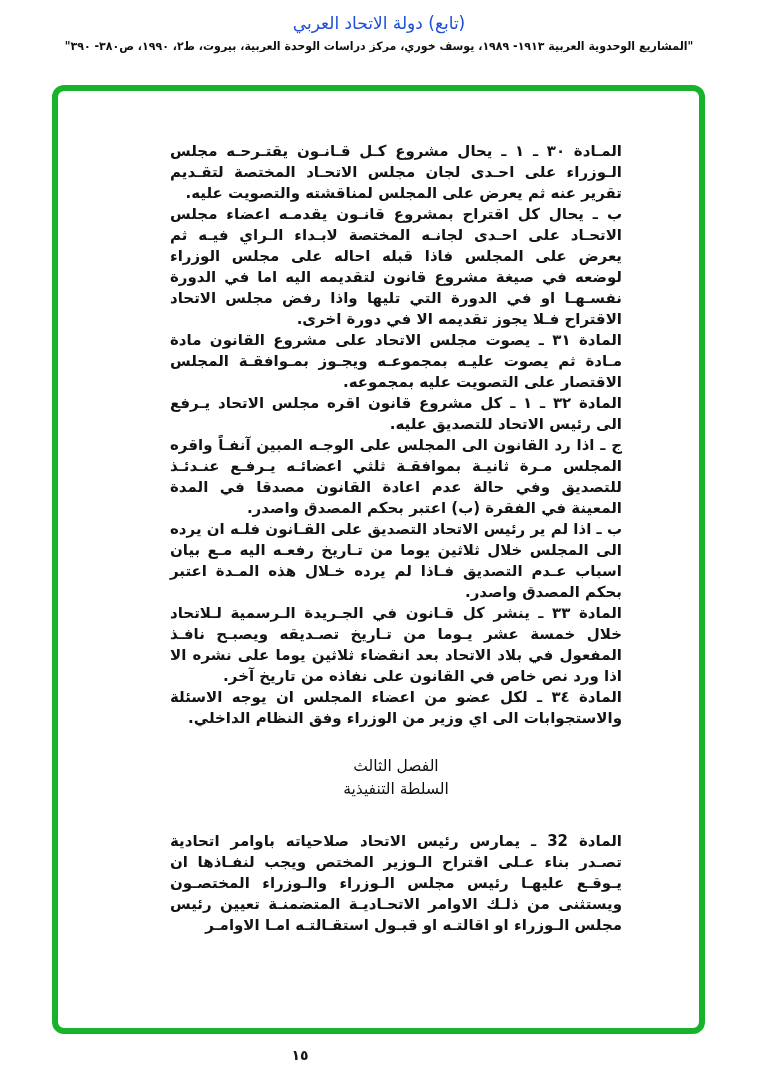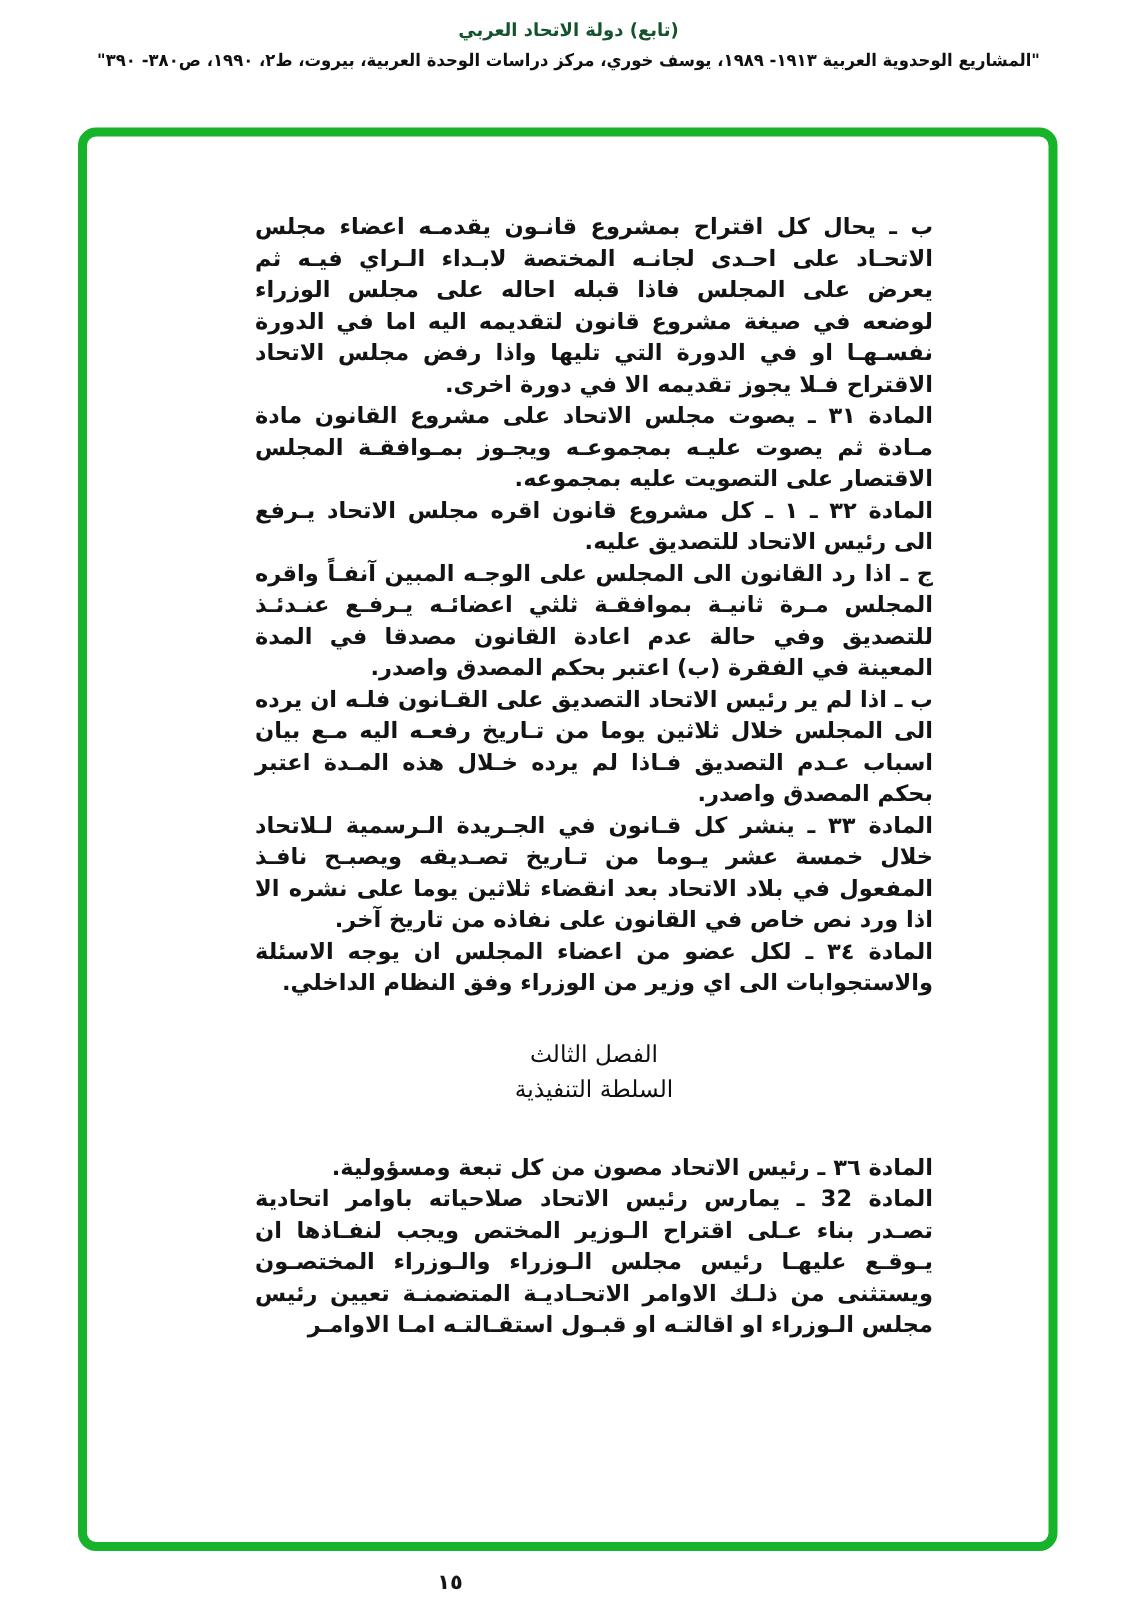--- a/index.html
+++ b/index.html
@@ -11,23 +11,23 @@
   .page {
     position: relative;
     width: 758px;
     height: 1078px;
     background: #ffffff;
     overflow: hidden;
   }
   .header-title {
     direction: rtl;
     text-align: center;
-    font-size: 12px;
-    font-weight: bold;
-    color: #14532d;
+    font-size: 17px;
+    font-weight: normal;
+    color: #1d4ed8;
     padding-top: 13px;
     letter-spacing: 0px;
   }
   .citation-line {
     direction: rtl;
     text-align: center;
     font-size: 11px;
     font-weight: bold;
     color: #101010;
     margin-top: 7px;
@@ -84,34 +84,34 @@
 
 <div class="page">
 
   <div class="header-title">(تابع) دولة الاتحاد العربي</div>
 
   <div class="citation-line">"المشاريع الوحدوية العربية ١٩١٣- ١٩٨٩، يوسف خوري، مركز دراسات الوحدة العربية، بيروت، ط٢، ١٩٩٠، ص٣٨٠- ٣٩٠"</div>
 
   <div class="green-frame">
     <div class="text-column">
 
+      <p>المـادة ٣٠ ـ ١ ـ يحال مشروع كـل قـانـون يقتـرحـه مجلس الـوزراء على احـدى لجان مجلس الاتحـاد المختصة لتقـديم تقرير عنه ثم يعرض على المجلس لمناقشته والتصويت عليه.</p>
       <p>ب ـ يحال كل اقتراح بمشروع قانـون يقدمـه اعضاء مجلس الاتحـاد على احـدى لجانـه المختصة لابـداء الـراي فيـه ثم يعرض على المجلس فاذا قبله احاله على مجلس الوزراء لوضعه في صيغة مشروع قانون لتقديمه اليه اما في الدورة نفسـهـا او في الدورة التي تليها واذا رفض مجلس الاتحاد الاقتراح فـلا يجوز تقديمه الا في دورة اخرى.</p>
       <p>المادة ٣١ ـ يصوت مجلس الاتحاد على مشروع القانون مادة مـادة ثم يصوت عليـه بمجموعـه ويجـوز بمـوافقـة المجلس الاقتصار على التصويت عليه بمجموعه.</p>
       <p>المادة ٣٢ ـ ١ ـ كل مشروع قانون اقره مجلس الاتحاد يـرفع الى رئيس الاتحاد للتصديق عليه.</p>
       <p>ج ـ اذا رد القانون الى المجلس على الوجـه المبين آنفـاً واقره المجلس مـرة ثانيـة بموافقـة ثلثي اعضائـه يـرفـع عنـدئـذ للتصديق وفي حالة عدم اعادة القانون مصدقا في المدة المعينة في الفقرة (ب) اعتبر بحكم المصدق واصدر.</p>
       <p>ب ـ اذا لم ير رئيس الاتحاد التصديق على القـانون فلـه ان يرده الى المجلس خلال ثلاثين يوما من تـاريخ رفعـه اليه مـع بيان اسباب عـدم التصديق فـاذا لم يرده خـلال هذه المـدة اعتبر بحكم المصدق واصدر.</p>
       <p>المادة ٣٣ ـ ينشر كل قـانون في الجـريدة الـرسمية لـلاتحاد خلال خمسة عشر يـوما من تـاريخ تصـديقه ويصبـح نافـذ المفعول في بلاد الاتحاد بعد انقضاء ثلاثين يوما على نشره الا اذا ورد نص خاص في القانون على نفاذه من تاريخ آخر.</p>
       <p>المادة ٣٤ ـ لكل عضو من اعضاء المجلس ان يوجه الاسئلة والاستجوابات الى اي وزير من الوزراء وفق النظام الداخلي.</p>
 
       <div class="chapter-heading">
         <div>الفصل الثالث</div>
         <div>السلطة التنفيذية</div>
       </div>
 
-      <p>المادة ٣٦ ـ رئيس الاتحاد مصون من كل تبعة ومسؤولية.</p>
       <p>المادة 32 ـ يمارس رئيس الاتحاد صلاحياته باوامر اتحادية تصـدر بناء عـلى اقتراح الـوزير المختص ويجب لنفـاذها ان يـوقـع عليهـا رئيس مجلس الـوزراء والـوزراء المختصـون ويستثنى من ذلـك الاوامر الاتحـاديـة المتضمنـة تعيين رئيس مجلس الـوزراء او اقالتـه او قبـول استقـالتـه امـا الاوامـر</p>
 
     </div>
   </div>
 
   <div class="page-number">١٥</div>
 
 </div>
 
 </body></html>

